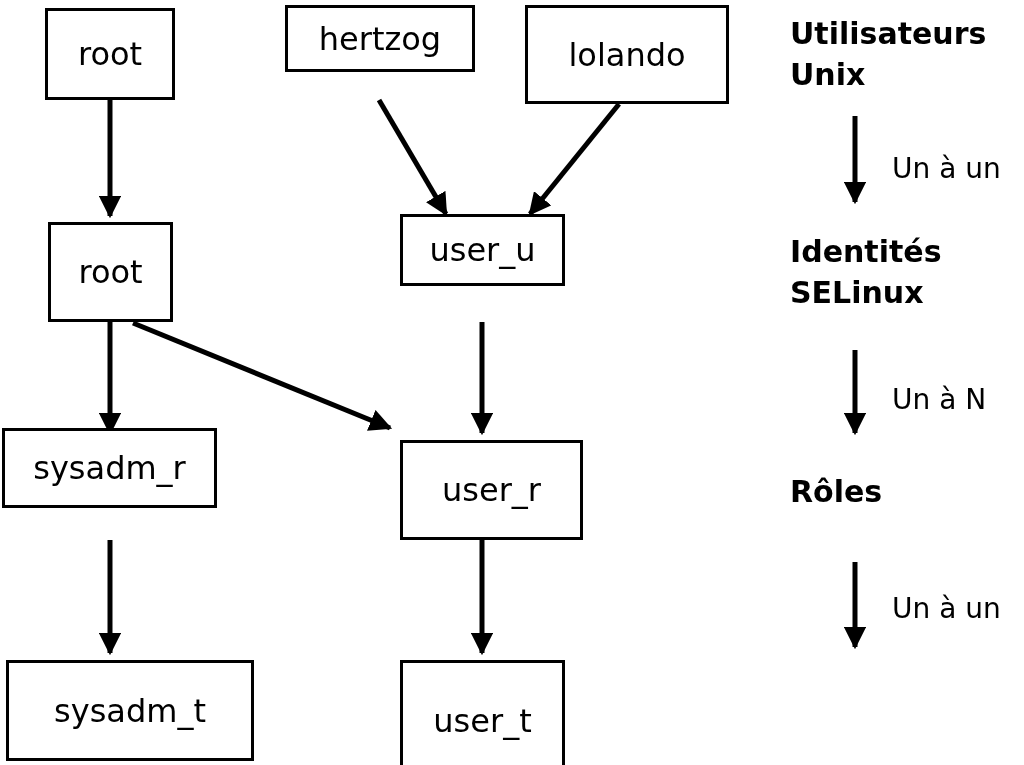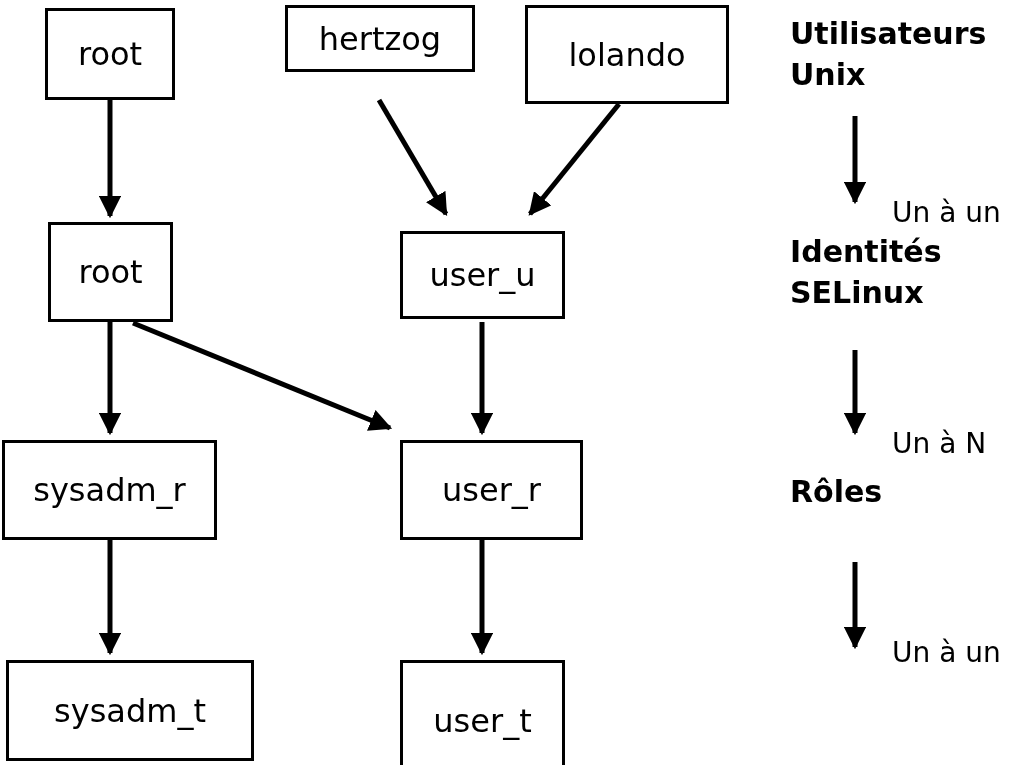--- a/index.html
+++ b/index.html
@@ -49,21 +49,20 @@
     font-weight: bold;
     color: #000000;
     line-height: 1.35;
   }
   .legend-rel {
     position: absolute;
     left: 892px;
     font-size: 28px;
     color: #000000;
     white-space: nowrap;
-    margin-top: 44px;
   }
 </style>
 </head>
 <body>
 
 <div class="canvas">
 
   <svg class="edges" viewBox="0 0 1024 765" xmlns="http://www.w3.org/2000/svg">
     <defs>
       <marker id="ah" viewBox="0 0 10 10" refX="9" refY="5" markerWidth="4.5" markerHeight="4.5" orient="auto">
@@ -90,25 +89,25 @@
   <div class="node" style="left:285px;top:5px;width:190px;height:67px">
     <span class="node-label">hertzog</span>
   </div>
   <div class="node" style="left:525px;top:5px;width:204px;height:99px">
     <span class="node-label">lolando</span>
   </div>
 
   <div class="node" style="left:48px;top:222px;width:125px;height:100px">
     <span class="node-label">root</span>
   </div>
-  <div class="node" style="left:400px;top:231px;width:165px;height:88px">
+  <div class="node" style="left:400px;top:214px;width:165px;height:72px">
     <span class="node-label">user_u</span>
   </div>
 
-  <div class="node" style="left:2px;top:440px;width:215px;height:100px">
+  <div class="node" style="left:2px;top:428px;width:215px;height:80px">
     <span class="node-label">sysadm_r</span>
   </div>
   <div class="node" style="left:400px;top:440px;width:183px;height:100px">
     <span class="node-label">user_r</span>
   </div>
 
   <div class="node" style="left:6px;top:660px;width:248px;height:101px">
     <span class="node-label">sysadm_t</span>
   </div>
   <div class="node" style="left:400px;top:660px;width:165px;height:122px">

